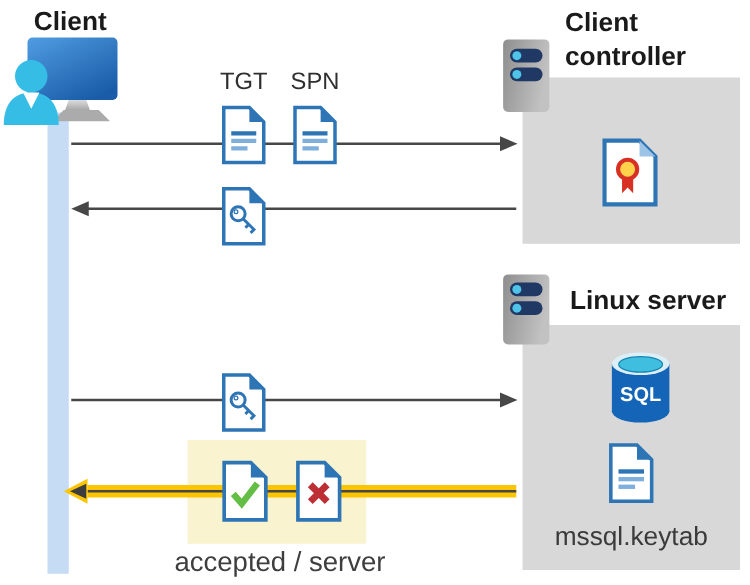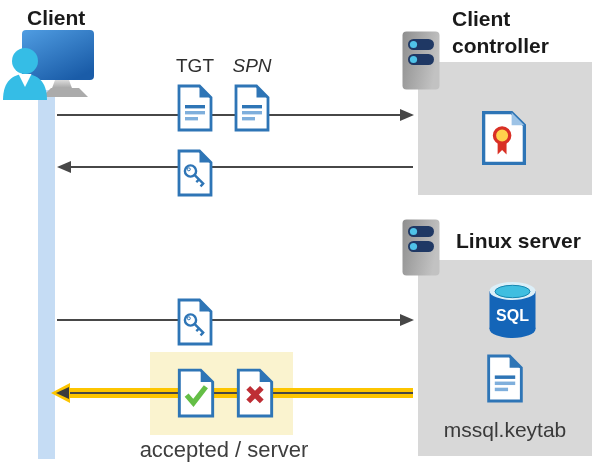--- a/index.html
+++ b/index.html
@@ -127,21 +127,21 @@
   <svg style="left:486px;top:354px;" width="38" height="49" viewBox="0 0 36 48">
     <path d="M2,2 H22.5 L34,13.5 V46 H2 Z" fill="#fff" stroke="var(--doc-blue)" stroke-width="2.8"></path>
     <path d="M22.5,2 L34,13.5 H22.5 Z" fill="var(--doc-blue)"></path>
     <rect x="8" y="21" width="20" height="3.4" fill="var(--doc-blue)"></rect>
     <rect x="8" y="27" width="20" height="3.4" fill="var(--doc-line-light)"></rect>
     <rect x="8" y="33" width="13" height="3.4" fill="var(--doc-line-light)"></rect>
   </svg>
   <div class="keytab-label">mssql.keytab</div>
 
   <div class="msg-label" style="left:195px;top:55px;">TGT</div>
-  <div class="msg-label" style="left:252px;top:55px;font-style:italic;">SPN</div>
+  <div class="msg-label" style="left:252px;top:55px;">SPN</div>
   <svg style="left:177px;top:84px;" width="36" height="48" viewBox="0 0 36 48">
     <path d="M2,2 H22.5 L34,13.5 V46 H2 Z" fill="#fff" stroke="var(--doc-blue)" stroke-width="2.8"></path>
     <path d="M22.5,2 L34,13.5 H22.5 Z" fill="var(--doc-blue)"></path>
     <rect x="8" y="21" width="20" height="3.4" fill="var(--doc-blue)"></rect>
     <rect x="8" y="27" width="20" height="3.4" fill="var(--doc-line-light)"></rect>
     <rect x="8" y="33" width="13" height="3.4" fill="var(--doc-line-light)"></rect>
   </svg>
   <svg style="left:234px;top:84px;" width="36" height="48" viewBox="0 0 36 48">
     <path d="M2,2 H22.5 L34,13.5 V46 H2 Z" fill="#fff" stroke="var(--doc-blue)" stroke-width="2.8"></path>
     <path d="M22.5,2 L34,13.5 H22.5 Z" fill="var(--doc-blue)"></path>

